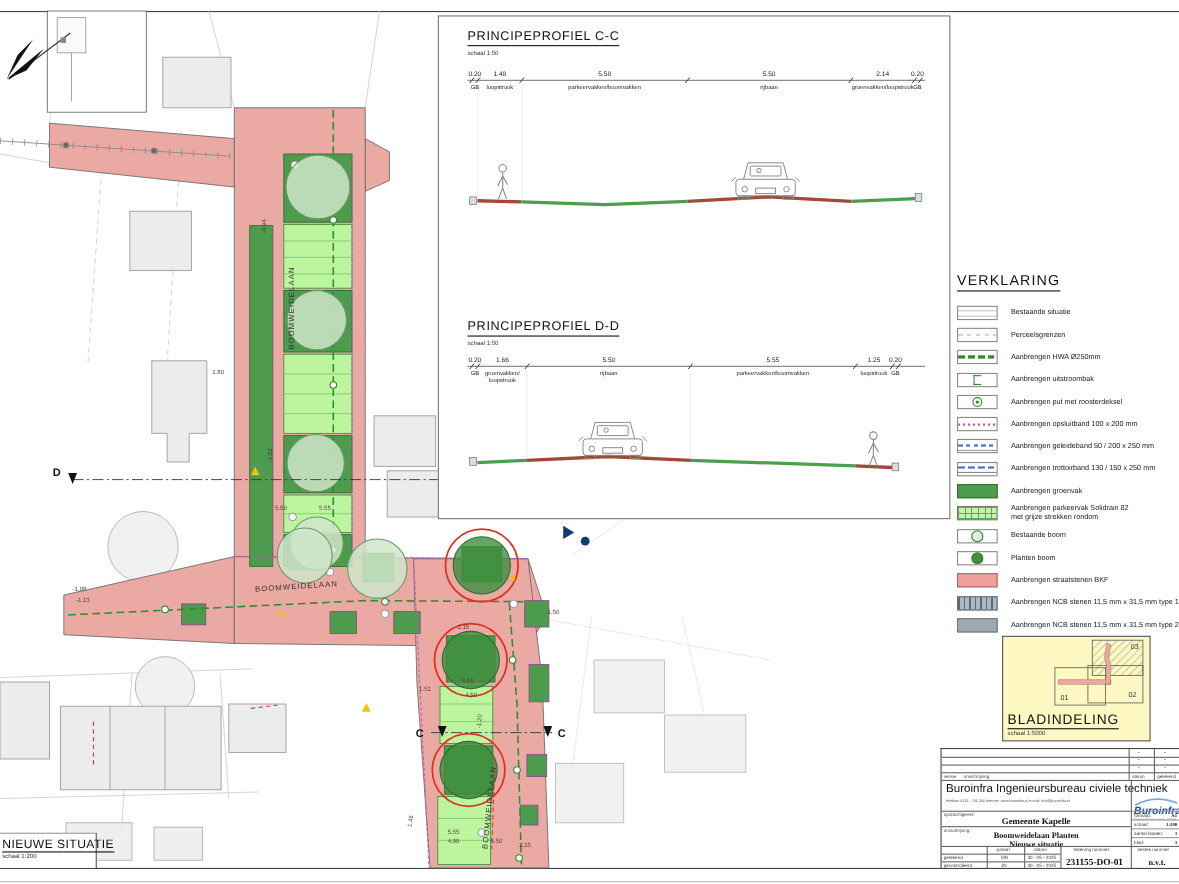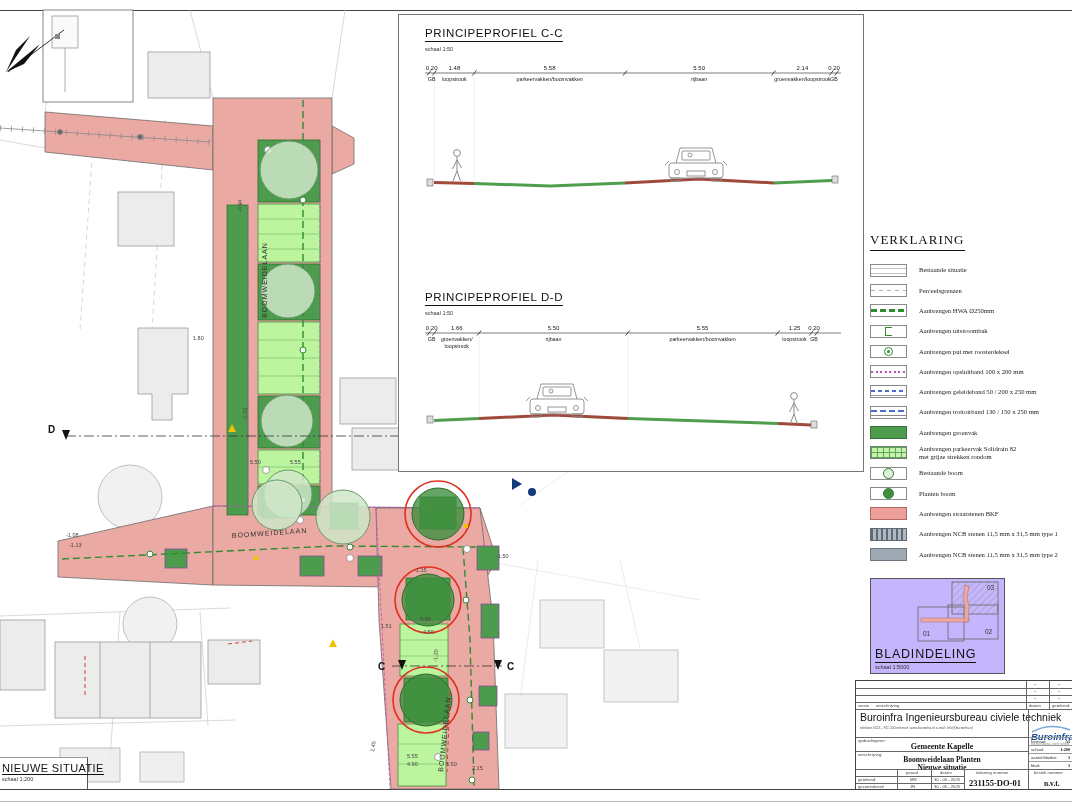--- a/index.html
+++ b/index.html
@@ -8,21 +8,21 @@
   .frame-top{position:absolute;left:0;top:10px;width:1072px;border-top:1px solid #444;}
   .frame-bottom{position:absolute;left:0;top:789px;width:1072px;border-top:1px solid #444;}
   .frame-bottom2{position:absolute;left:0;top:801px;width:1072px;border-top:1px solid #bbb;}
   svg text{font-family:"Liberation Sans",sans-serif;}
   .plan-svg{position:absolute;left:0;top:0;z-index:1;}
   
   .profiles{position:absolute;left:398px;top:14px;width:464px;height:456px;background:#fff;border:1px solid #777;z-index:5;}
   .ptitle{position:absolute;font-size:11.5px;letter-spacing:.6px;color:#111;border-bottom:1.5px solid #111;padding-bottom:2px;white-space:nowrap;}
   .pscale{position:absolute;font-size:5.5px;color:#333;}
   
-  .legend{position:absolute;left:870px;top:230px;width:202px;z-index:5;background:#fff;font-family:Liberation Serif, serif;}
+  .legend{position:absolute;left:870px;top:246px;width:202px;z-index:5;background:#fff;}
   .ltitle{font-size:13px;letter-spacing:1px;color:#111;display:inline-block;border-bottom:1.4px solid #111;padding-bottom:2px;margin-bottom:9px;}
   .lrow{display:flex;align-items:center;height:20.3px;}
   .sw{width:37px;height:13px;border:1px solid #8a8a8a;background:#fff;flex:none;display:flex;align-items:center;justify-content:center;box-sizing:border-box;}
   .ltxt{font-size:6.6px;color:#222;margin-left:12px;white-space:pre-line;line-height:1.15;}
   .sw-bestaand{background-image:linear-gradient(#c4c4c4,#c4c4c4),linear-gradient(#c4c4c4,#c4c4c4);background-size:100% 1px,100% 1px;background-position:0 3px,0 8px;background-repeat:no-repeat;}
   .sw-perceel{background-image:repeating-linear-gradient(90deg,#9fbf9f 0 4px,transparent 4px 8px);background-size:100% 1px;background-position:0 center;background-repeat:no-repeat;}
   .sw-hwa{background-image:repeating-linear-gradient(90deg,#2e8b2e 0 6px,transparent 6px 9px);background-size:100% 3px;background-position:0 center;background-repeat:no-repeat;}
   .sw-opsluit{background-image:repeating-linear-gradient(90deg,#c050c0 0 2px,transparent 2px 4.5px);background-size:100% 2px;background-position:0 center;background-repeat:no-repeat;}
   .sw-geleide{background-image:repeating-linear-gradient(90deg,#4a6fd0 0 4px,transparent 4px 7px),linear-gradient(#9a9a9a,#9a9a9a);background-size:100% 2px,100% 1px;background-position:0 4px,0 9px;background-repeat:no-repeat;}
   .sw-trottoir{background-image:repeating-linear-gradient(90deg,#4a6fd0 0 6px,transparent 6px 9px),linear-gradient(#888,#888);background-size:100% 2px,100% 1px;background-position:0 3px,0 8px;background-repeat:no-repeat;}
@@ -30,21 +30,21 @@
   .sw-parkeer{background:#c7f2ae;border-color:#777;background-image:repeating-linear-gradient(90deg,#58a858 0 1px,transparent 1px 6px),repeating-linear-gradient(0deg,#58a858 0 1px,transparent 1px 5px);}
   .sw-bkf{background:#ef9f99;border-color:#b06a66;}
   .sw-ncb1{background:#aeb8c2;background-image:repeating-linear-gradient(90deg,#5f6a75 0 1.5px,transparent 1.5px 5px);border-color:#5f6a75;}
   .sw-ncb2{background:#9fa9b3;border-color:#6b7680;}
   .tree-glyph{width:11px;height:11px;border-radius:50%;border:1.3px solid #2e7d32;background:#dff0db;box-sizing:border-box;}
   .tree-glyph.planted{background:#3f8f3f;}
   .put-glyph{width:9px;height:9px;border-radius:50%;border:1.3px solid #2e8b2e;box-sizing:border-box;display:flex;align-items:center;justify-content:center;}
   .put-dot{width:3px;height:3px;border-radius:50%;background:#2e8b2e;}
   .bak-glyph{width:7px;height:9px;border-left:1.6px solid #2e8b2e;border-top:1.6px solid #2e8b2e;border-bottom:1.6px solid #2e8b2e;box-sizing:border-box;}
   
-  .blad{position:absolute;left:870px;top:578px;width:133px;height:94px;border:1px solid #555;background:#c4b5fd;z-index:5;}
+  .blad{position:absolute;left:911px;top:578px;width:133px;height:94px;border:1px solid #555;background:#fef9c3;z-index:5;}
   .bltitle{position:absolute;left:4px;top:68px;font-size:12.5px;letter-spacing:.8px;color:#111;border-bottom:1.3px solid #111;padding-bottom:1px;}
   .blscale{position:absolute;left:4px;top:85px;font-size:5.5px;color:#333;}
   
   .tb{position:absolute;left:855px;top:680px;width:217px;height:108px;background:#fff;border-top:1px solid #444;border-left:1px solid #444;border-bottom:1px solid #444;z-index:6;font-size:5px;}
   .tb .hline{position:absolute;left:0;width:100%;border-top:1px solid #666;}
   .tb .vline{position:absolute;top:0;border-left:1px solid #666;}
   .tb-company{position:absolute;left:4px;top:30px;font-size:10.5px;color:#111;white-space:nowrap;}
   .tb-sub{position:absolute;left:4px;top:45px;font-size:3.4px;color:#555;white-space:nowrap;}
   .tb-lbl{position:absolute;font-size:4.2px;color:#444;}
   .tb-b{font-weight:bold;color:#111;font-family:Liberation Serif, serif;}

